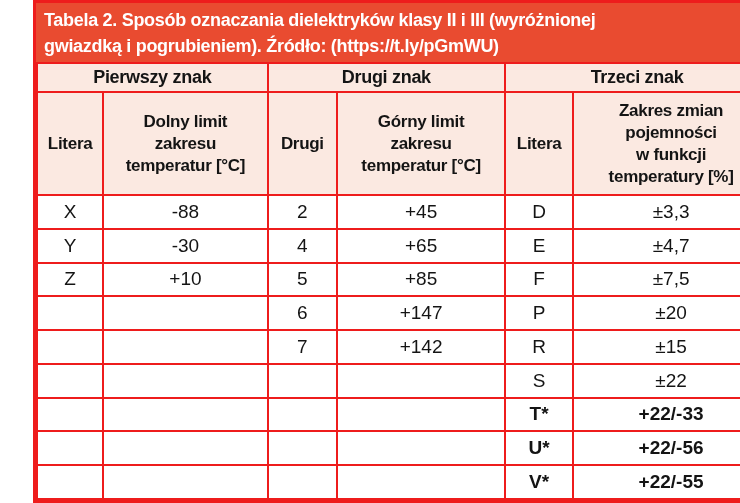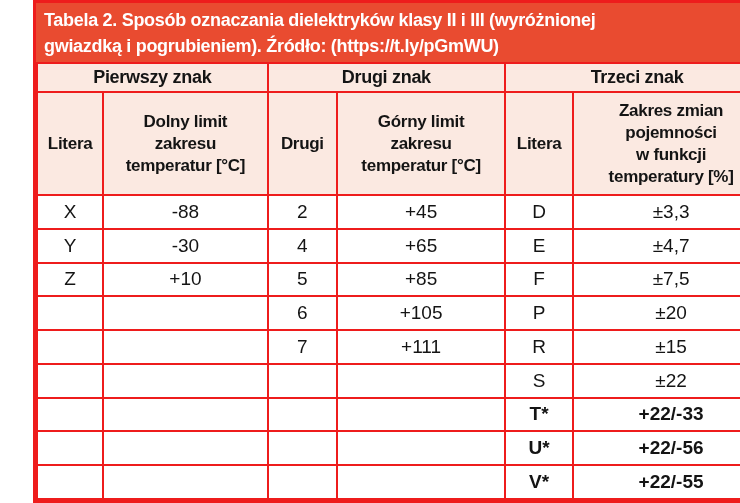--- a/index.html
+++ b/index.html
@@ -133,29 +133,29 @@
         <td>+10</td>
         <td>5</td>
         <td>+85</td>
         <td>F</td>
         <td>±7,5</td>
       </tr>
       <tr>
         <td></td>
         <td></td>
         <td>6</td>
-        <td>+105</td>
+        <td>+147</td>
         <td>P</td>
         <td>±20</td>
       </tr>
       <tr>
         <td></td>
         <td></td>
         <td>7</td>
-        <td>+111</td>
+        <td>+142</td>
         <td>R</td>
         <td>±15</td>
       </tr>
       <tr>
         <td></td>
         <td></td>
         <td></td>
         <td></td>
         <td>S</td>
         <td>±22</td>

